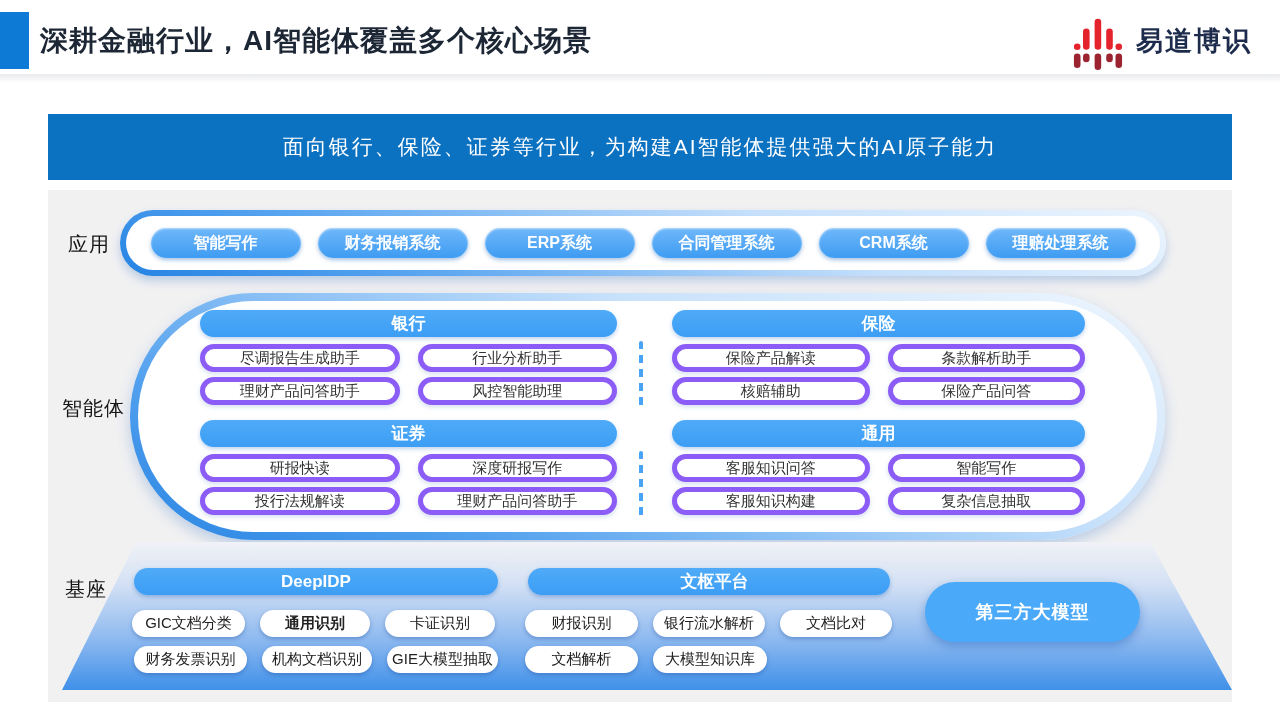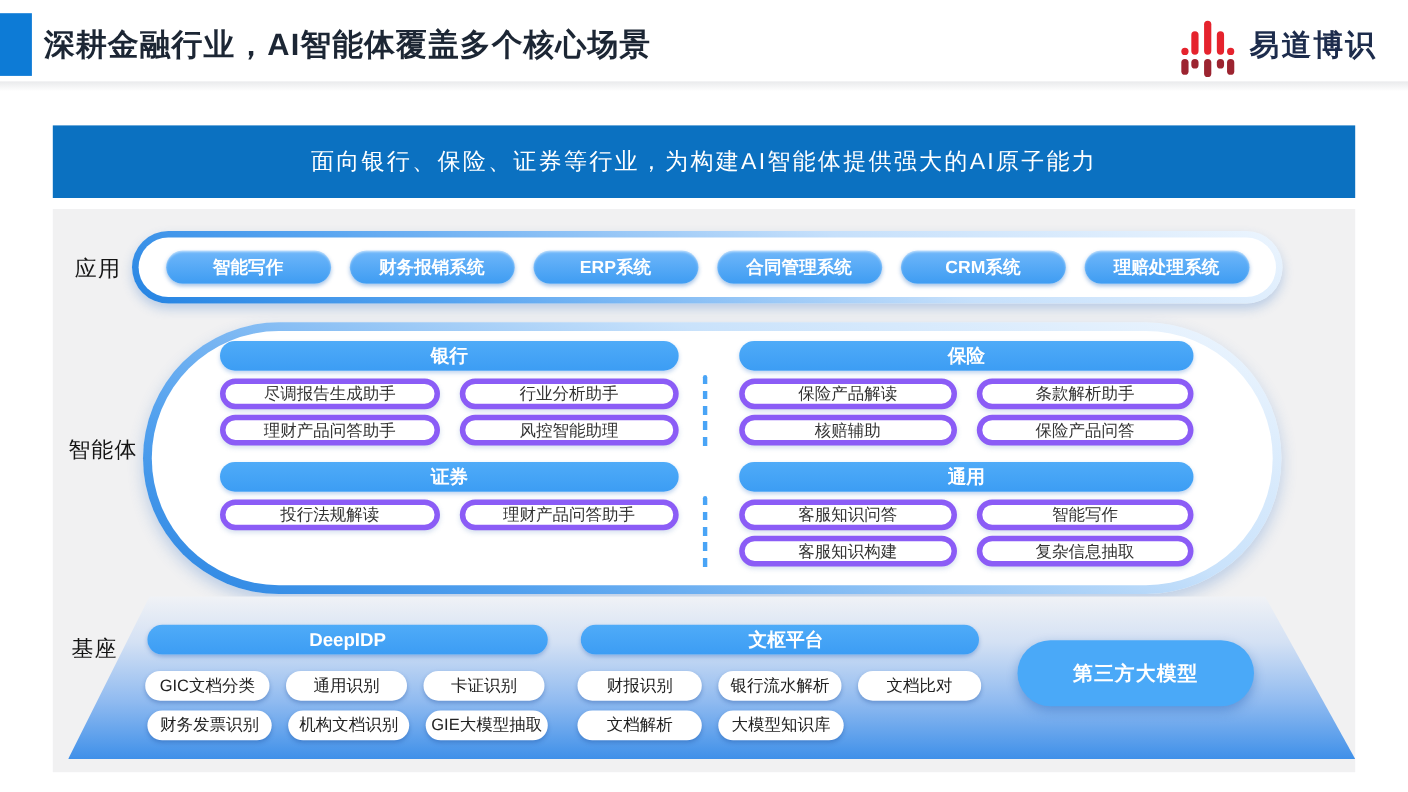--- a/index.html
+++ b/index.html
@@ -157,20 +157,24 @@
         <div class="agent-row">
           <div class="item-pill">尽调报告生成助手</div>
           <div class="item-pill">行业分析助手</div>
         </div>
         <div class="agent-row">
           <div class="item-pill">理财产品问答助手</div>
           <div class="item-pill">风控智能助理</div>
         </div>
         <div class="group-header second">证券</div>
         <div class="agent-row">
+          <div class="item-pill">研报快读</div>
+          <div class="item-pill">深度研报写作</div>
+        </div>
+        <div class="agent-row">
           <div class="item-pill">投行法规解读</div>
           <div class="item-pill">理财产品问答助手</div>
         </div>
       </div>
 
       <div class="agent-col right">
         <div class="group-header">保险</div>
         <div class="agent-row">
           <div class="item-pill">保险产品解读</div>
           <div class="item-pill">条款解析助手</div>
@@ -195,21 +199,21 @@
     </div>
   </div>
 
   <div class="base-trapezoid"></div>
   <div class="row-label" style="left:17px; top:386px;">基座</div>
 
   <div class="base-header" style="left:86px;  top:378px; width:364px;">DeepIDP</div>
   <div class="base-header" style="left:480px; top:378px; width:362px;padding-left:11px;">文枢平台</div>
 
   <div class="base-pill" style="left:84px;  top:420px; width:113px;">GIC文档分类</div>
-  <div class="base-pill" style="left:212px; top:420px; width:110px;">通用识别</div>
+  <div class="base-pill" style="left:212px; top:420px; width:110px;font-weight:bold;">通用识别</div>
   <div class="base-pill" style="left:337px; top:420px; width:110px;">卡证识别</div>
   <div class="base-pill" style="left:86px;  top:456px; width:113px;">财务发票识别</div>
   <div class="base-pill" style="left:214px; top:456px; width:110px;">机构文档识别</div>
   <div class="base-pill" style="left:339px; top:456px; width:111px;">GIE大模型抽取</div>
 
   <div class="base-pill" style="left:477px; top:420px; width:113px;">财报识别</div>
   <div class="base-pill" style="left:605px; top:420px; width:112px;">银行流水解析</div>
   <div class="base-pill" style="left:732px; top:420px; width:112px;">文档比对</div>
   <div class="base-pill" style="left:477px; top:456px; width:113px;">文档解析</div>
   <div class="base-pill" style="left:605px; top:456px; width:114px;">大模型知识库</div>

